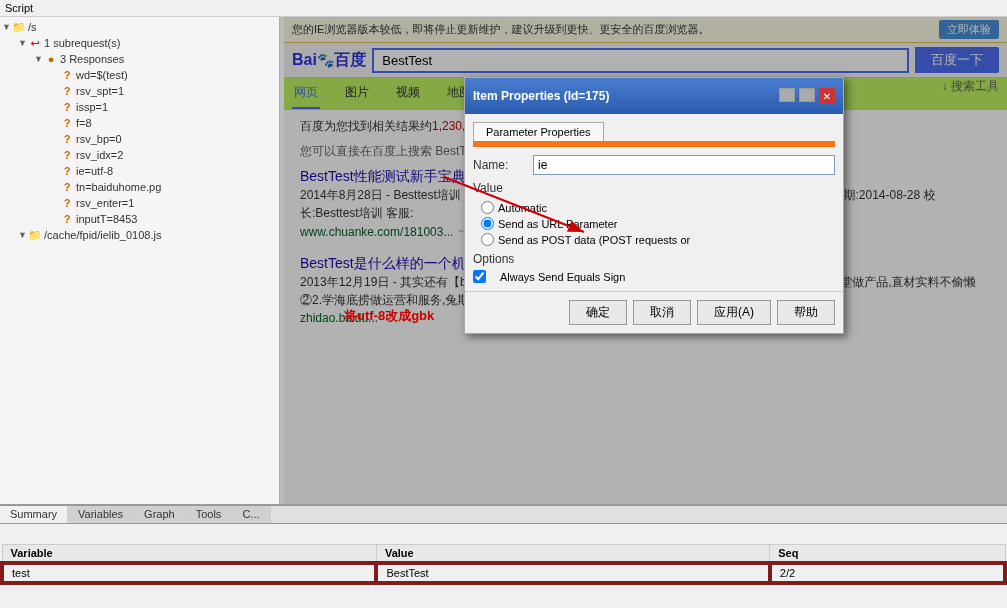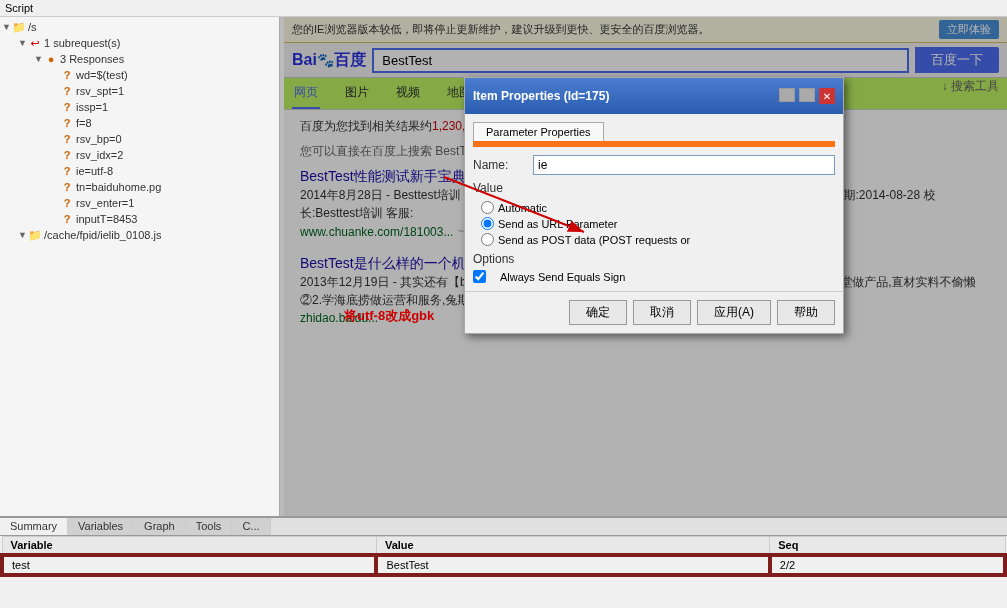--- a/index.html
+++ b/index.html
@@ -14,26 +14,26 @@
     
     .left-panel { width: 280px; background: #f5f5f5; border-right: 1px solid #aaa; display: flex; flex-direction: column; overflow: hidden; }
     .left-panel-content { flex: 1; overflow-y: auto; overflow-x: hidden; padding: 2px; font-size: 11px; }
     .tree-item { display: flex; align-items: center; padding: 1px 0; cursor: pointer; white-space: nowrap; }
     .tree-indent { display: inline-block; width: 16px; flex-shrink: 0; }
     .tree-icon { width: 14px; height: 14px; display: inline-flex; align-items: center; justify-content: center; flex-shrink: 0; margin-right: 2px; }
     .tree-label { color: #333; }
     .tree-expand { color: #666; font-size: 9px; width: 10px; display: inline-block; flex-shrink: 0; }
 
     
-    .bottom-panel { height: 92px; background: #f0f0f0; border-top: 2px solid #999; display: flex; flex-direction: column; }
+    .bottom-panel { height: 104px; background: #f0f0f0; border-top: 2px solid #999; display: flex; flex-direction: column; }
     .bottom-tabs { display: flex; border-bottom: 1px solid #999; background: #e0e0e0; }
     .bottom-tab { padding: 2px 10px; font-size: 11px; cursor: pointer; border-right: 1px solid #ccc; background: #d0d0d0; color: #333; }
     .bottom-tab.active { background: #f0f0f0; border-bottom: 1px solid #f0f0f0; }
     .bottom-content { flex: 1; overflow: auto; }
-    .bottom-table { width: 100%; border-collapse: collapse; font-size: 11px; }
+    .bottom-table { width: 100%; border-collapse: collapse; font-size: 11px; margin-top: 20px; }
     .bottom-table th { background: #e8e8e8; border: 1px solid #ccc; padding: 2px 8px; text-align: left; font-weight: bold; }
     .bottom-table td { border: 4px solid #7f1d1d; padding: 2px 8px; }
 
     
     .right-panel { flex: 1; background: #fff; display: flex; flex-direction: column; overflow: hidden; position: relative; }
 
     
     .browser-warning { background: #fffde7; border-bottom: 1px solid #e0c060; padding: 3px 8px; font-size: 11px; color: #333; display: flex; align-items: center; justify-content: space-between; }
     .browser-warning-btn { background: #4a90d9; color: white; border: none; padding: 2px 8px; font-size: 11px; cursor: pointer; border-radius: 2px; }
 

